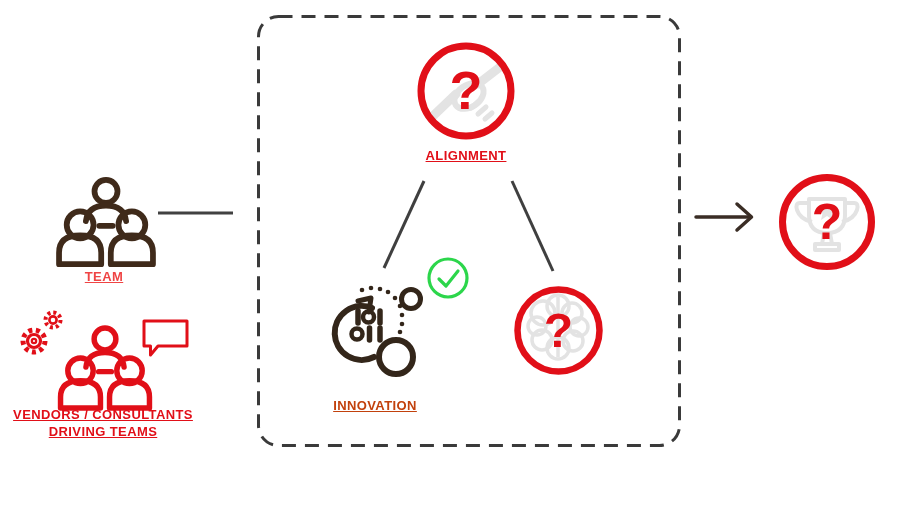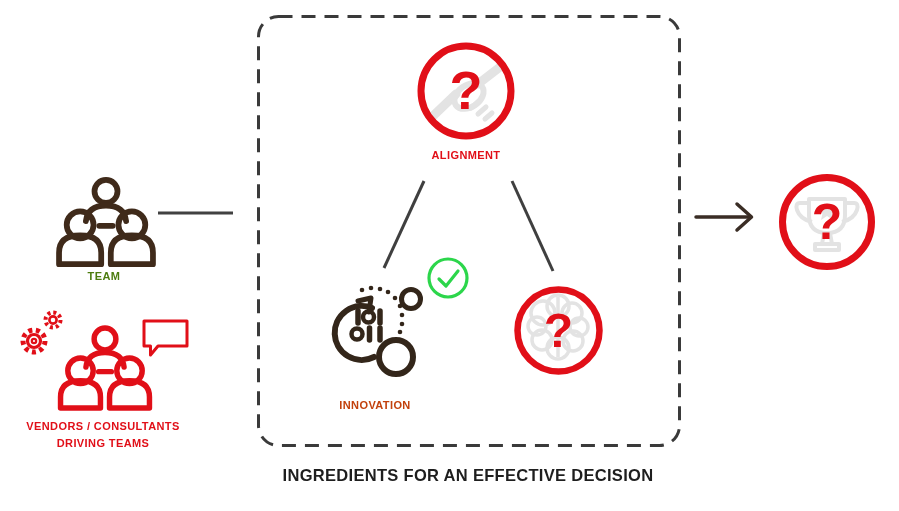--- a/index.html
+++ b/index.html
@@ -4,28 +4,29 @@
 <style>
   html,body{margin:0;padding:0;background:#ffffff;}
   body{width:899px;height:511px;font-family:"Liberation Sans",sans-serif;}
   .stage{position:relative;width:899px;height:511px;background:#fff;overflow:hidden;}
   svg{position:absolute;display:block;}
   .overlay{left:0;top:0;}
   .label{
     position:absolute;
     font-weight:bold;
     text-align:center;
-    font-size:11px;
+    font-size:13px;
     line-height:17px;
     letter-spacing:.4px;
     transform:translateX(-50%);
     white-space:normal;
+    text-decoration:underline;
   }
   .red{color:#e10f18;}
-  .dark{color:#4d7c0f;text-align:right;}
+  .dark{color:#ef4444;text-align:right;}
   .ink{color:#c2410c;}
   .caption{
     position:absolute;
     left:468px;top:466px;
     transform:translateX(-50%);
     font-weight:bold;
     font-size:16.5px;
     letter-spacing:.3px;
     color:#1e1e1e;
     white-space:nowrap;
@@ -76,21 +77,21 @@
       <line x1="47" y1="52" x2="61" y2="52"></line>
       <circle cx="27" cy="51" r="14"></circle>
       <path d="M 5 92 L 5 80 Q 5 62 27 62 Q 49 62 49 80 L 49 92 Z"></path>
       <circle cx="81" cy="51" r="14"></circle>
       <path d="M 59 92 L 59 80 Q 59 62 81 62 Q 103 62 103 80 L 103 92 Z"></path>
     </g>
   </svg>
   <svg width="50" height="42" viewBox="0 0 50 42" style="left:141px;top:318px;">
     <path d="M 3 3 H 46 V 28 H 17 L 9.5 37 V 28 H 3 Z" fill="#ffffff" stroke="#e10f18" stroke-width="3" stroke-linejoin="round"></path>
   </svg>
-  <div class="label red" style="left:103px;top:418px;width:205px;">VENDORS / CONSULTANTS DRIVING TEAMS</div>
+  <div class="label red" style="left:103px;top:406px;width:205px;">VENDORS / CONSULTANTS DRIVING TEAMS</div>
 
   <svg width="110" height="110" viewBox="0 0 110 110" style="left:411px;top:36px;">
     <g stroke="#e3e3e3" fill="none" stroke-linecap="round">
       <line x1="22" y1="80" x2="45" y2="58" stroke-width="9"></line>
       <line x1="89" y1="31" x2="67" y2="48" stroke-width="9"></line>
       <ellipse cx="58" cy="60" rx="16" ry="11" transform="rotate(-35 58 60)" stroke-width="6"></ellipse>
       <line x1="60" y1="72" x2="68" y2="65" stroke-width="5"></line>
       <line x1="67" y1="78" x2="75" y2="71" stroke-width="5"></line>
       <line x1="74" y1="83" x2="81" y2="77" stroke-width="5"></line>
     </g>
@@ -139,21 +140,20 @@
       <circle cx="62" cy="58" r="10"></circle>
         <circle cx="47" cy="65" r="11"></circle>
       <circle cx="31" cy="57" r="10"></circle>
         <circle cx="26" cy="43" r="9"></circle>
       <line x1="47" y1="14" x2="47" y2="74"></line>
     </g>
     <circle cx="47.5" cy="47.5" r="41" fill="none" stroke="#e10f18" stroke-width="6.5"></circle>
     <text x="47.5" y="64" text-anchor="middle" font-family="Liberation Sans, sans-serif" font-size="48" font-weight="bold" fill="#e10f18">?</text>
   </svg>
 
-  <div class="caption">INGREDIENTS FOR AN EFFECTIVE DECISION</div>
 
   <svg width="100" height="100" viewBox="0 0 100 100" style="left:777px;top:172px;">
     <g stroke="#e3e3e3" stroke-width="4" fill="none" stroke-linejoin="round">
       <path d="M 32 27 H 68 V 43 Q 68 61 50 61 Q 32 61 32 43 Z"></path>
       <path d="M 32 31 H 23 Q 18 31 20 38 Q 23 47 35 50"></path>
       <path d="M 68 31 H 77 Q 82 31 80 38 Q 77 47 65 50"></path>
       <path d="M 47 61 L 45 72 H 55 L 53 61"></path>
       <path d="M 38 72 H 62 V 78 H 38 Z"></path>
       <polygon points="50,31 53,37.5 59,37.5 54.5,41.5 56,48 50,44 44,48 45.5,41.5 41,37.5 47,37.5" fill="#e3e3e3" stroke="none"></polygon>
     </g>

